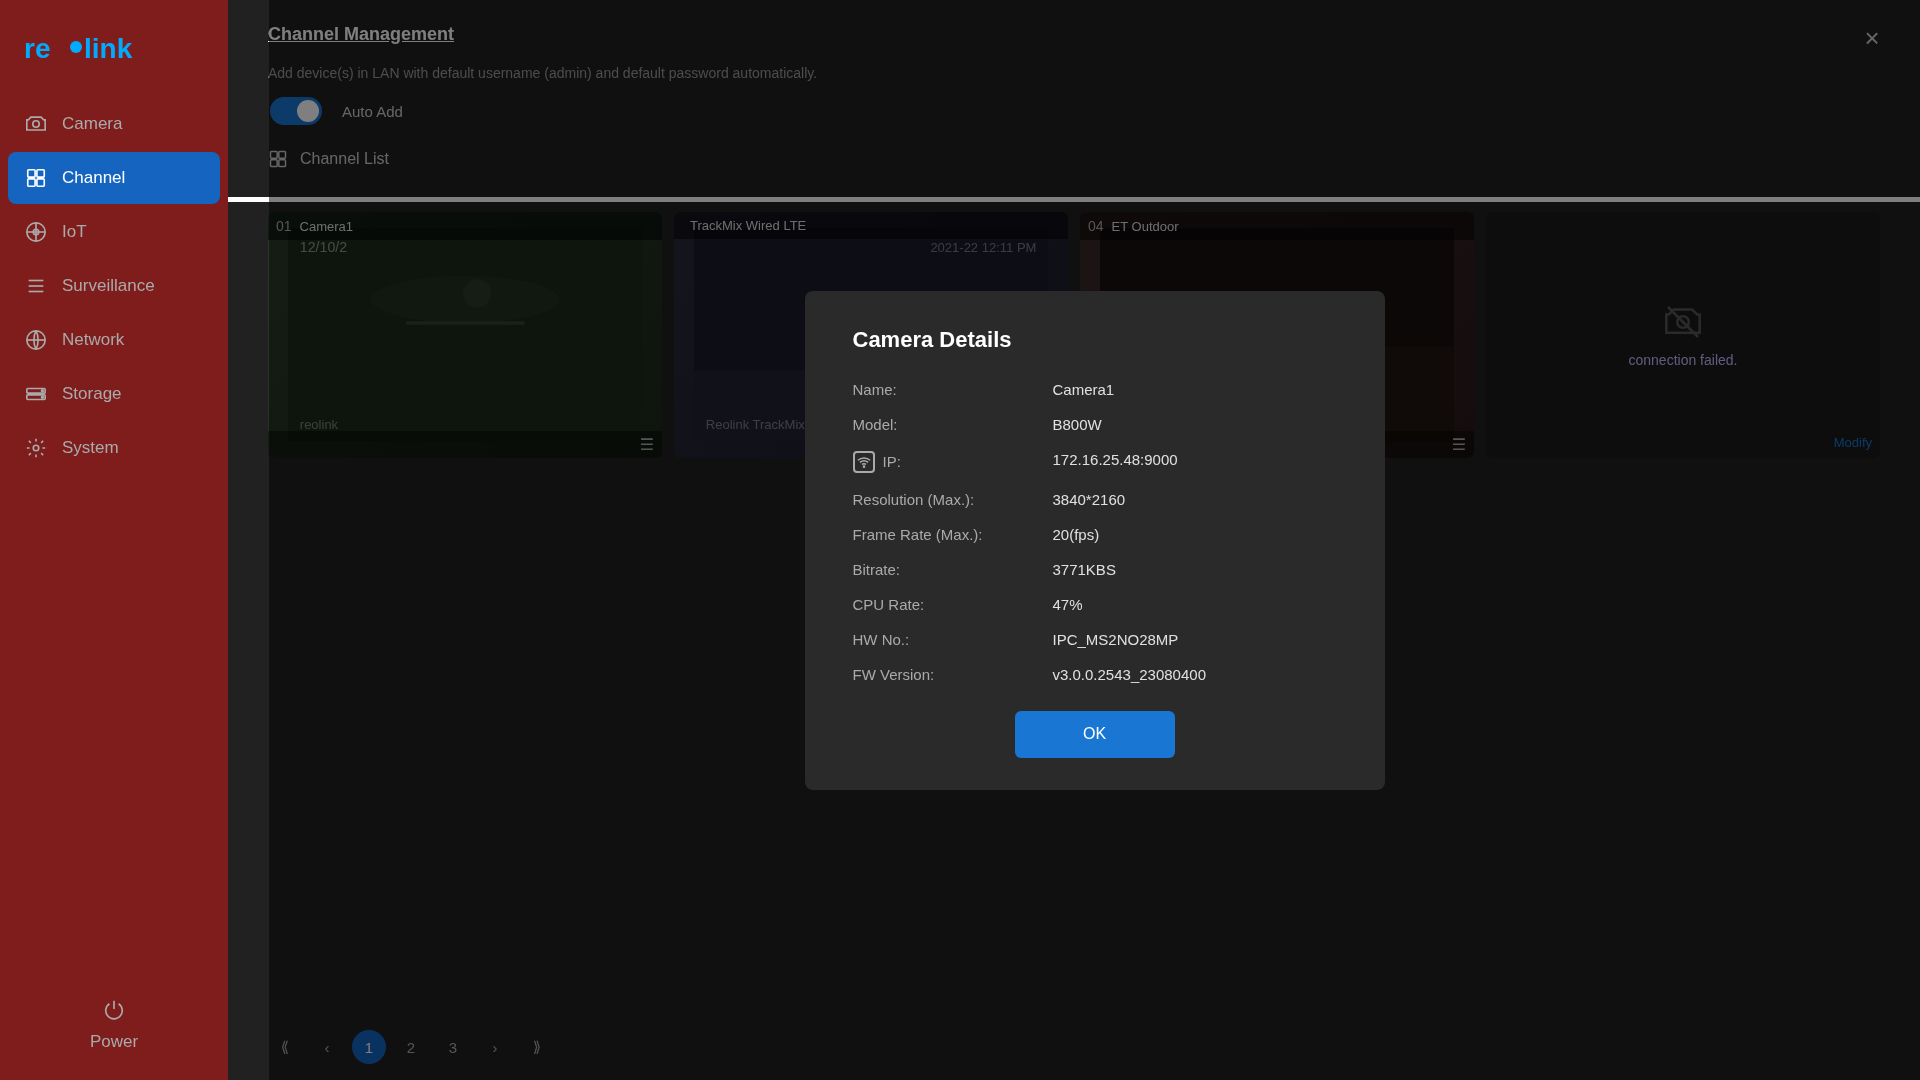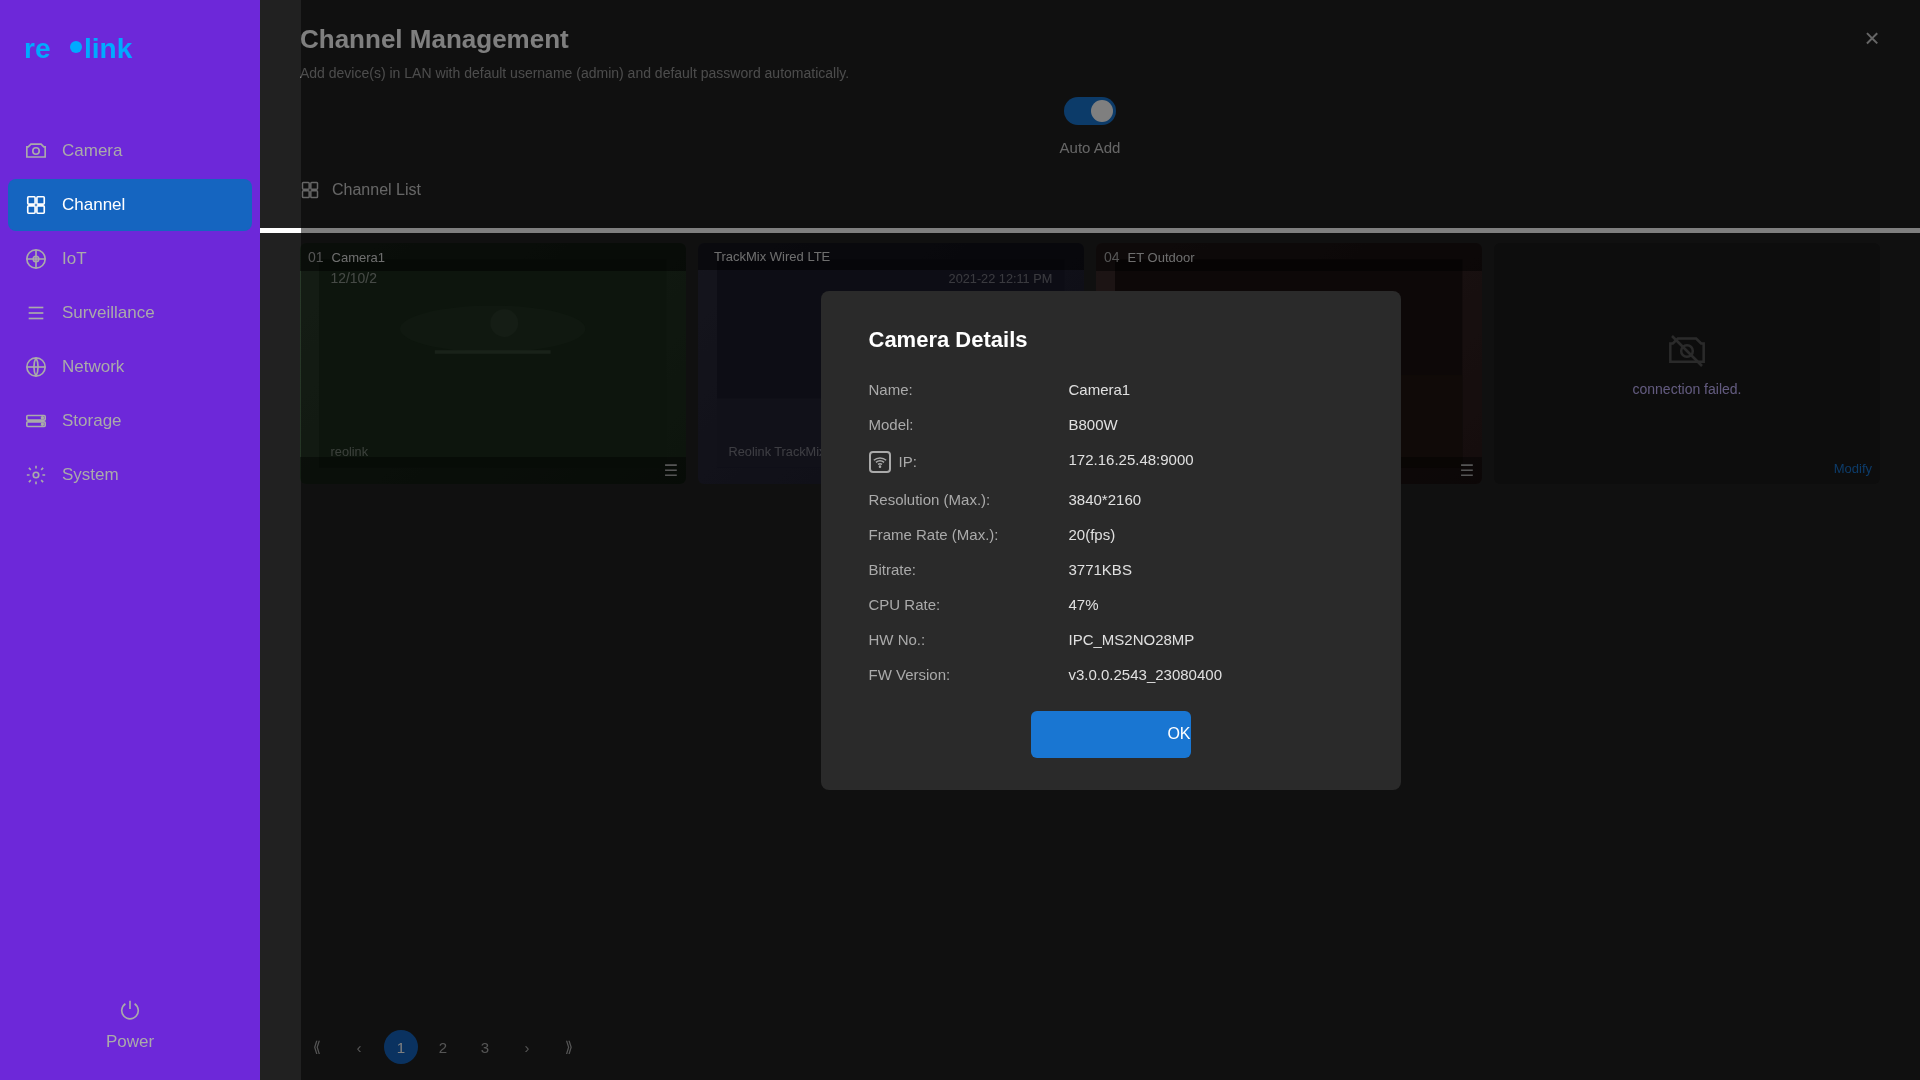--- a/index.html
+++ b/index.html
@@ -8,27 +8,26 @@
       height: 1080px;
       background: #1a1a1a;
       font-family: 'Segoe UI', Arial, sans-serif;
       color: #e0e0e0;
       overflow: hidden;
       display: flex;
     }
 
     
     .sidebar {
-      width: 260px;
+      width: 228px;
       height: 1080px;
-      background: #6d28d9;
+      background: #7f1d1d;
       display: flex;
       flex-direction: column;
       flex-shrink: 0;
-      gap: 27px;
     }
     .sidebar-logo {
       padding: 28px 24px 32px;
     }
 
     .sidebar-nav {
       flex: 1;
       display: flex;
       flex-direction: column;
       gap: 2px;
@@ -79,24 +78,25 @@
       position: relative;
       overflow: hidden;
     }
 
     
     .header {
       padding: 24px 40px 16px;
       position: relative;
     }
     .header-title {
-      font-size: 26px;
+      font-size: 18px;
       font-weight: 600;
       color: #fff;
-      margin-bottom: 10px;
+      margin-bottom: 20px;
+      text-decoration: underline;
     }
     .header-subtitle {
       font-size: 14px;
       color: #999;
     }
     .close-btn {
       position: absolute;
       top: 20px;
       right: 30px;
       width: 36px;
@@ -106,23 +106,22 @@
       justify-content: center;
       cursor: pointer;
       color: #ccc;
       font-size: 26px;
     }
 
     
     .auto-add-row {
       display: flex;
       align-items: center;
-      gap: 14px;
+      gap: 20px;
       padding: 0 42px 16px;
-      flex-direction: column;
     }
     .toggle {
       width: 52px;
       height: 28px;
       background: #1976d2;
       border-radius: 14px;
       position: relative;
       cursor: pointer;
     }
     .toggle-knob {
@@ -308,21 +307,21 @@
       display: block;
       margin: 28px auto 0;
       width: 160px;
       height: 47px;
       background: #1976d2;
       color: #fff;
       border: none;
       border-radius: 6px;
       font-size: 16px;
       cursor: pointer;
-      text-align: right;
+      text-align: center;
       line-height: 44px;
     }
 
     
     svg { display: block; }
   </style>
 </head>
 <body>
 
 <div class="sidebar">

